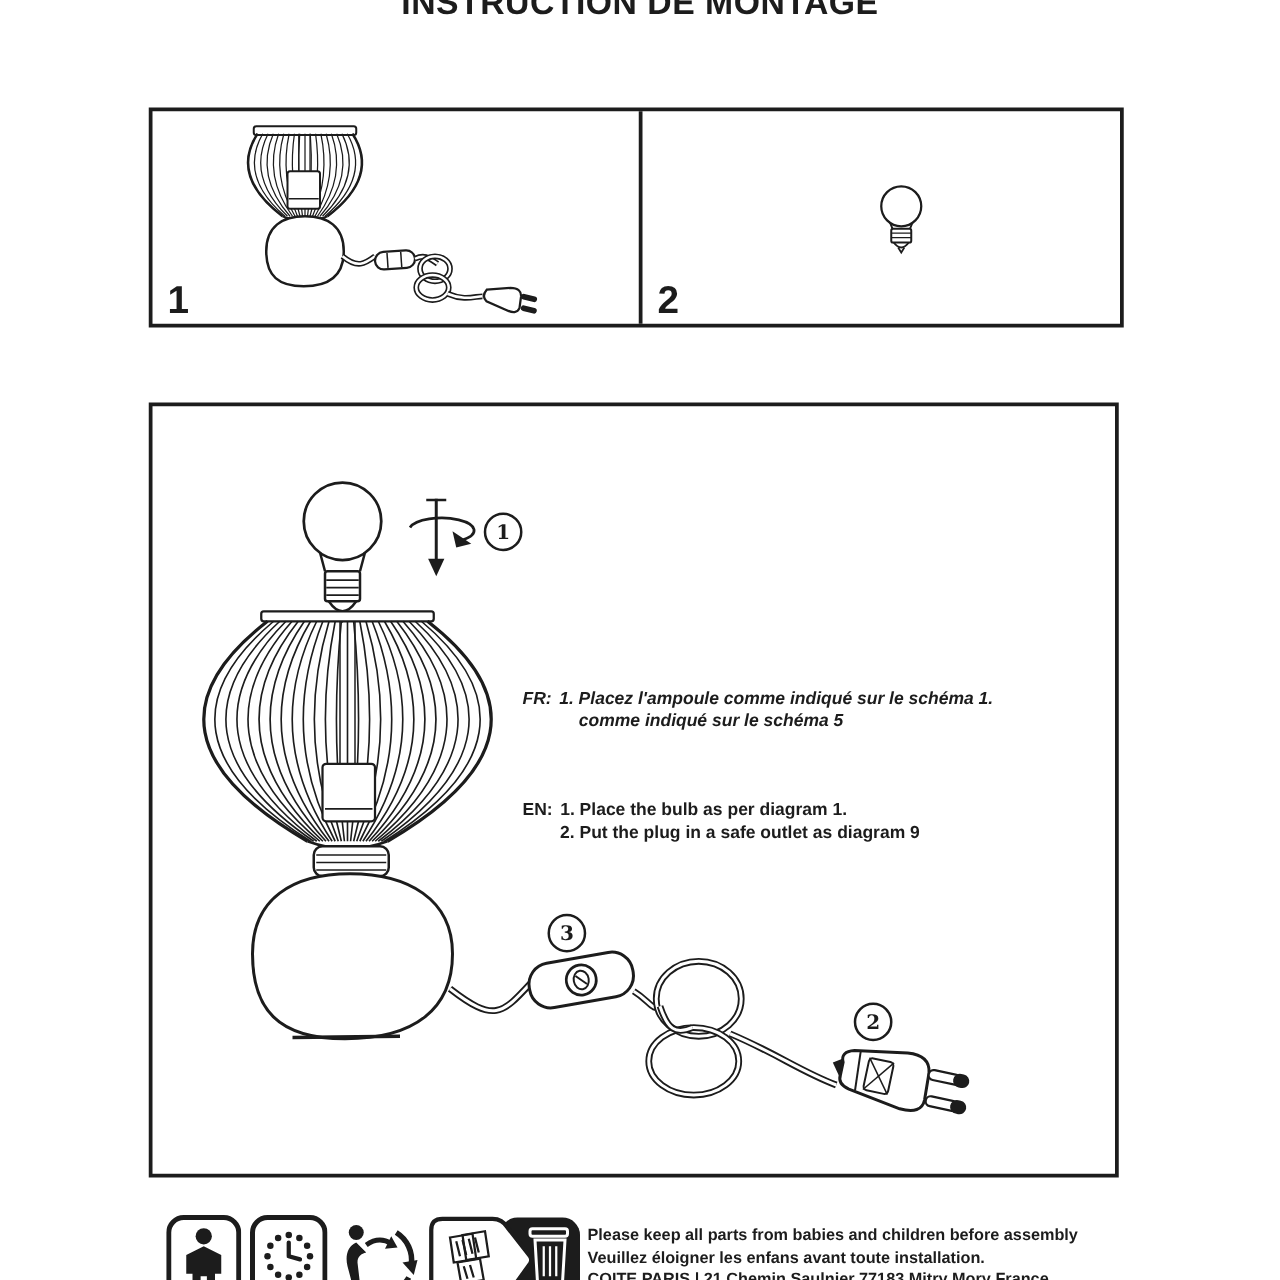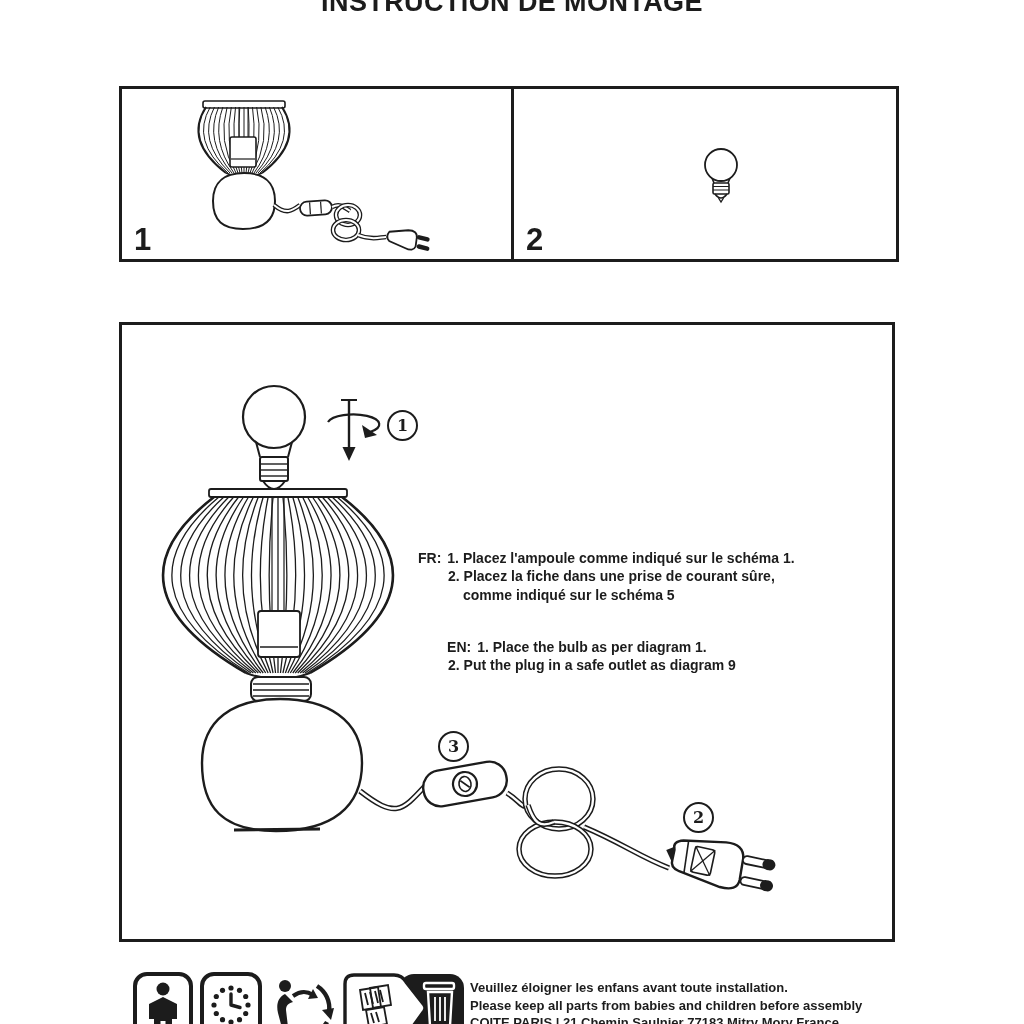--- a/index.html
+++ b/index.html
@@ -33,22 +33,22 @@
   .callout{
     position:absolute;width:27px;height:27px;border:2px solid #1c1c1c;border-radius:50%;
     display:flex;align-items:center;justify-content:center;background:#fff;
     font-family:"DejaVu Serif", serif;font-weight:bold;font-size:16px;line-height:1;
   }
   .callout.c1{left:265px;top:85px;}
   .callout.c2{left:561px;top:477px;}
   .callout.c3{left:316px;top:406px;}
   
   .instr{position:absolute;left:296px;font-size:14px;line-height:18.3px;font-weight:600;}
-  .instr.fr{top:224px;}
-  .instr.en{top:313px;text-align:center;}
+  .instr.fr{top:224px;font-style:italic;}
+  .instr.en{top:313px;}
   .iline{white-space:pre-wrap;}
   .iline.n{padding-left:30px;}
   .iline.cont{padding-left:45px;}
   .ilabel{font-weight:800;margin-right:6px;}
   
   .footer-icons{position:absolute;left:133px;top:972px;display:flex;gap:7px;align-items:flex-start;}
   .footer-text{position:absolute;left:470px;top:979px;width:470px;font-size:13px;line-height:17.5px;font-weight:600;}
   svg{display:block;}
 </style>
 </head>
@@ -254,21 +254,20 @@
       <rect x="640" y="542.5" width="13" height="11" rx="5.5" fill="currentColor"></rect>
     </g>
   </svg>
 
   <span class="callout c1">1</span>
   <span class="callout c2">2</span>
   <span class="callout c3">3</span>
 
   <div class="instr fr">
     <div class="iline"><span class="ilabel">FR:</span><span>1. Placez l'ampoule comme indiqué sur le schéma 1.</span></div>
-    <div class="iline n">2. Placez la fiche dans une prise de courant sûre,</div>
     <div class="iline cont">comme indiqué sur le schéma 5</div>
   </div>
 
   <div class="instr en">
     <div class="iline"><span class="ilabel">EN:</span><span>1. Place the bulb as per diagram 1.</span></div>
     <div class="iline n">2. Put the plug in a safe outlet as diagram 9</div>
   </div>
 </div>
 
 <div class="footer-icons">
@@ -323,16 +322,16 @@
     <rect x="24" y="57" width="26" height="7" rx="1.5" fill="currentColor"></rect>
     <g fill="none" stroke="#ffffff" stroke-width="2.4">
       <rect x="82" y="11" width="30" height="6" rx="2"></rect>
       <path d="M86,20 L110,20 L108,54 L88,54 Z"></path>
       <path d="M93,25 L93,49 M98,25 L98,49 M103,25 L103,49" stroke-width="1.8"></path>
     </g>
   </svg>
 </div>
 
 <div class="footer-text">
+  <div>Please keep all parts from babies and children before assembly</div>
   <div>Veuillez éloigner les enfans avant toute installation.</div>
-  <div>Please keep all parts from babies and children before assembly</div>
   <div>COITE PARIS | 21 Chemin Saulnier 77183 Mitry Mory France</div>
 </div>
 
 </body></html>

